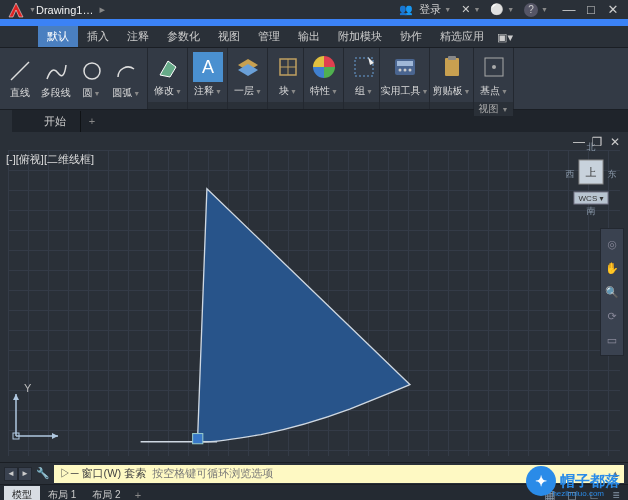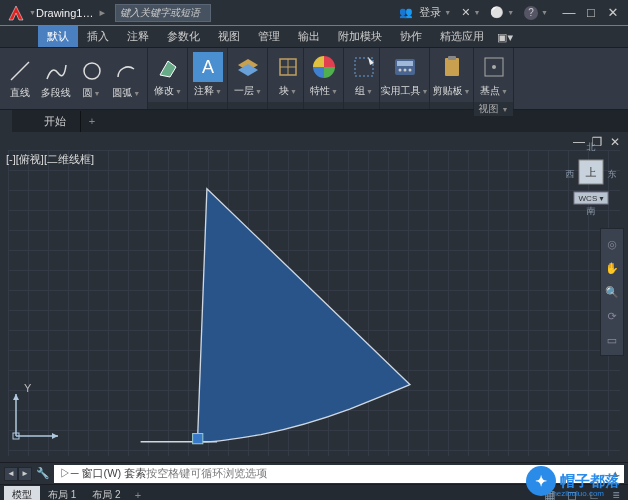--- a/index.html
+++ b/index.html
@@ -1,19 +1,19 @@
 <!DOCTYPE html>
 <html><head>
 <meta charset="utf-8">
 <style>
   * { margin: 0; padding: 0; box-sizing: border-box; font-family: "Microsoft YaHei", sans-serif; }
   body { width: 628px; height: 500px; background: #2a3038; color: #ccc; overflow: hidden; position: relative; font-size: 11px; }
   
   
-  .title-bar { height: 26px; background: #2a3038; display: flex; align-items: center; padding: 0 4px; border-bottom: 1px solid #3b82f6; }
+  .title-bar { height: 26px; background: #2a3038; display: flex; align-items: center; padding: 0 4px; border-bottom: 7px solid #3b82f6; }
   .app-icon { width: 24px; height: 20px; display: flex; align-items: center; justify-content: center; }
   .title-text { color: #f0f0f0; font-size: 11px; margin-left: 0px; }
   .title-sep { margin: 0 6px; color: #888; }
   .search-box { background: #475260; border: 1px solid #5a6575; height: 18px; width: 96px; padding: 0 4px; color: #ccc; font-size: 10px; font-style: italic; display: flex; align-items: center; margin-left: 4px; }
   .title-spacer { flex: 1; }
   .title-right { display: flex; align-items: center; gap: 2px; }
   .win-btns { display: flex; gap: 0; margin-left: 8px; }
   .win-btn { width: 22px; height: 18px; display: flex; align-items: center; justify-content: center; cursor: pointer; color: #ccc; font-size: 13px; }
   
   
@@ -50,21 +50,21 @@
   .ylbl { position: absolute; left: 16px; bottom: 62px; font-size: 11px; color: #bbb; }
   .viewcube { position: absolute; top: 10px; right: 10px; width: 54px; height: 74px; z-index: 4; }
   .navbar { position: absolute; right: 4px; top: 96px; width: 24px; background: #3a4250; border: 1px solid #232830; display: flex; flex-direction: column; align-items: center; gap: 6px; padding: 6px 0; z-index: 4; }
   .nav-item { width: 18px; height: 18px; display: flex; align-items: center; justify-content: center; cursor: pointer; color: #889; }
   
   
   .cmdline { height: 22px; background: #2a3038; display: flex; align-items: center; padding: 0 4px; border-top: 1px solid #1a1e24; gap: 4px; }
   .cmd-scroll { display: flex; gap: 0; }
   .cmd-scroll-btn { width: 14px; height: 14px; background: #3a4250; border: 1px solid #232830; display: flex; align-items: center; justify-content: center; font-size: 8px; cursor: pointer; }
   .cmd-icon { color: #aaa; }
-  .cmd-input { flex: 1; background: #ffffff; color: #222; height: 18px; display: flex; align-items: center; padding: 0 6px; font-size: 11px; }
+  .cmd-input { flex: 1; background: #fef9c3; color: #222; height: 18px; display: flex; align-items: center; padding: 0 6px; font-size: 11px; gap: 6px; }
   .cmd-prompt { color: #444; }
   
   
   .status-bar { height: 20px; background: #242a32; display: flex; align-items: center; padding: 0 4px; border-top: 1px solid #1a1e24; }
   .layout-tab { padding: 2px 8px; font-size: 10px; cursor: pointer; color: #ccc; }
   .layout-tab.active { background: #d8dde3; color: #222; }
   .layout-add { padding: 0 6px; cursor: pointer; color: #888; }
   .status-spacer { flex: 1; }
   .status-icons { display: flex; gap: 6px; align-items: center; }
   .s-icon { width: 16px; height: 16px; display: flex; align-items: center; justify-content: center; cursor: pointer; color: #8899aa; font-size: 12px; }
@@ -80,21 +80,20 @@
 
 <div class="title-bar">
   <div class="app-icon">
     <svg width="22" height="18" viewBox="0 0 22 18">
         <path d="M4 16 L11 2 L18 16 L14 16 L11 9 L8 16 Z" fill="#d22" stroke="#fff" stroke-width="0.5"></path>
       </svg>
   </div>
   <span class="dd">▼</span>
   <span class="title-text">Drawing1…</span>
   <span class="title-sep">▸</span>
-  <div class="search-box">键入关键字或短语</div>
   <div class="title-spacer"></div>
   <div class="title-right">
     <span>👥</span>
     <span style="margin-left:4px;">登录</span>
     <span class="dd">▼</span>
     <span style="margin-left:8px">✕</span>
     <span class="dd">▼</span>
     <span style="margin-left:8px">⚪</span>
     <span class="dd">▼</span>
     <span style="margin-left:8px;background:#556;border-radius:50%;width:14px;height:14px;display:inline-flex;align-items:center;justify-content:center;font-size:10px">?</span>

